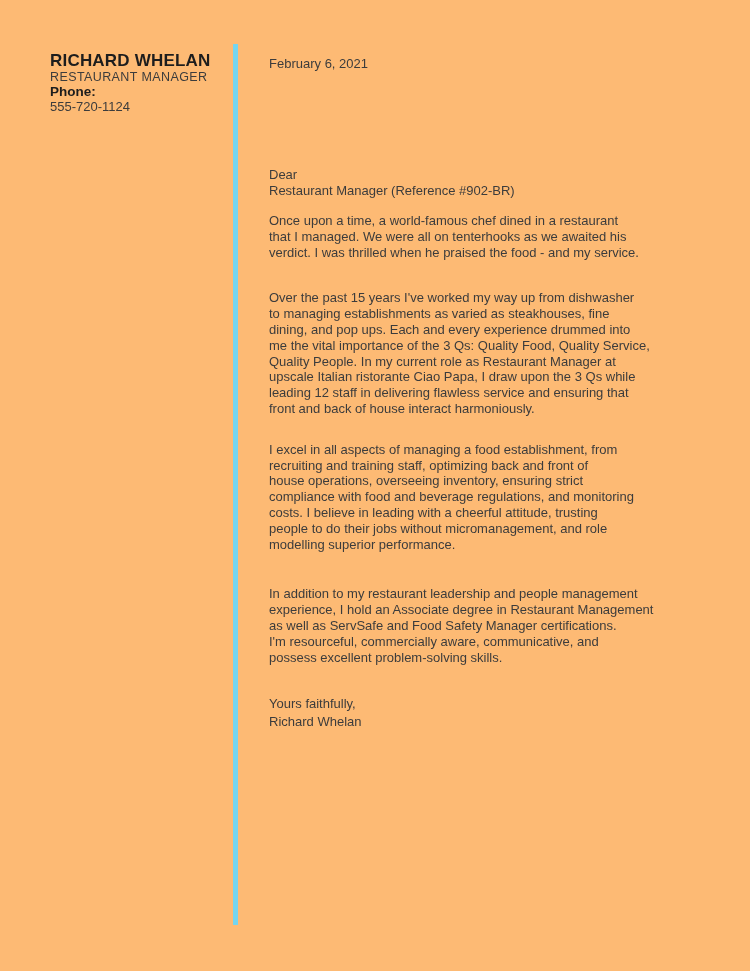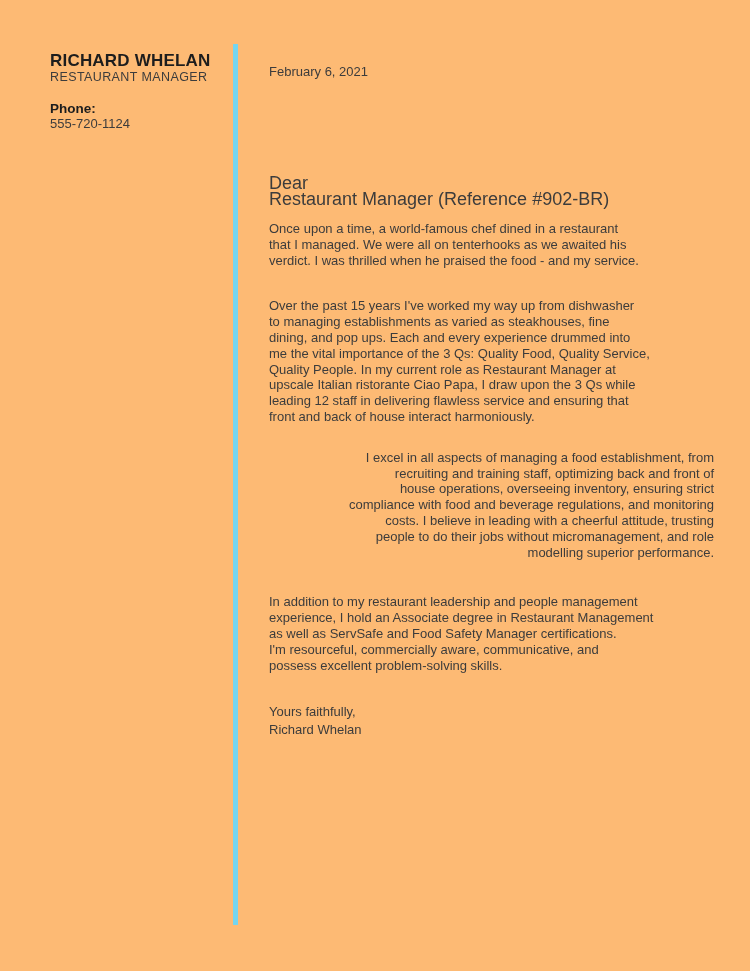--- a/index.html
+++ b/index.html
@@ -34,21 +34,21 @@
     white-space: nowrap;
   }
   .job-title {
     font-size: 12.5px;
     font-weight: 400;
     letter-spacing: 0.4px;
     line-height: 14px;
     color: #3c3c3c;
     white-space: nowrap;
   }
-  .contact-block.phone { margin-top: 17px; }
+  .contact-block.phone { }
   .contact-block.email { margin-top: 18px; }
   .contact-label {
     font-size: 13.5px;
     font-weight: 700;
     line-height: 15px;
     color: #1d1d1d;
   }
   .contact-value {
     font-size: 13px;
     font-weight: 400;
@@ -62,41 +62,41 @@
     left: 233px;
     top: 44px;
     width: 5px;
     height: 881px;
   }
 
   
   .content {
     position: absolute;
     left: 269px;
-    top: 64px;
+    top: 56px;
     width: 445px;
   }
   .date {
     font-size: 13px;
     line-height: 16px;
   }
   .salutation {
     margin-top: 95px;
-    font-size: 18px;
+    font-size: 13px;
     line-height: 16px;
     white-space: pre-line;
   }
   .para {
     font-size: 13px;
     line-height: 15.8px;
     white-space: pre-line;
   }
   .p1 { margin-top: 14px; }
   .p2 { margin-top: 30px; }
-  .p3 { margin-top: 25px; text-align: right; }
+  .p3 { margin-top: 25px; }
   .p4 { margin-top: 34px; }
   .p5 { margin-top: 31px; }
   .closing {
     margin-top: 30px;
     font-size: 13px;
     line-height: 17px;
   }
   .signature {
     margin-top: 1px;
     font-size: 13px;

